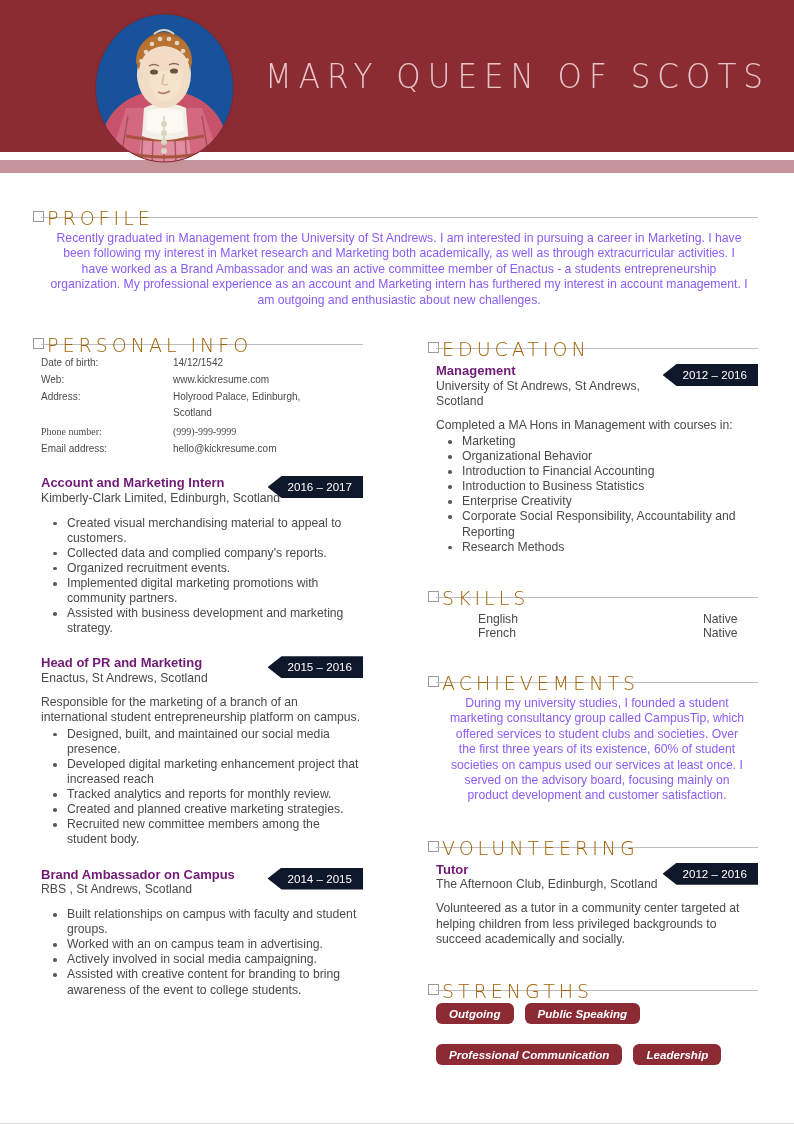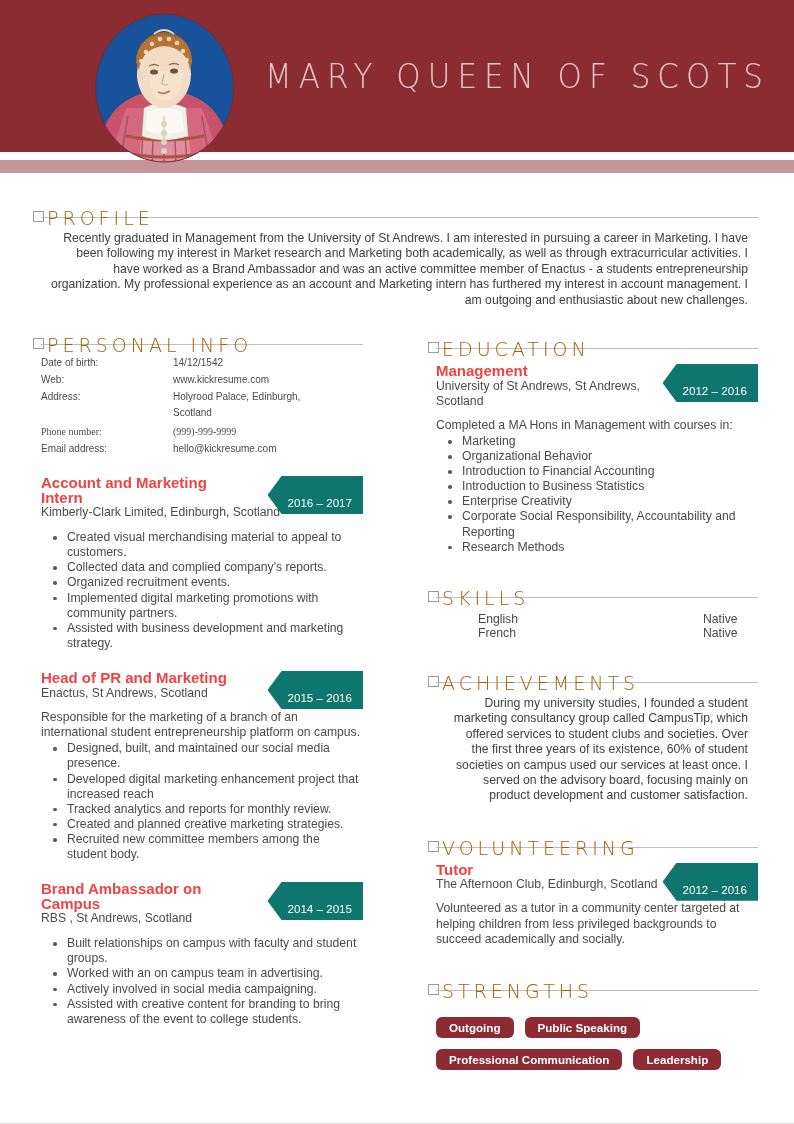--- a/index.html
+++ b/index.html
@@ -123,24 +123,24 @@
     height: 11px;
     border: 1px solid #9a9a9a;
     background: #ffffff;
     box-sizing: border-box;
   }
 
   
   .para {
     font-size: 12.2px;
     line-height: 15.4px;
-    color: #404040;
+    color: #8b5cf6;
     margin: 10px;
     padding: 0 0 0 7px;
-    text-align: right;
+    text-align: center;
   }
   .para-right { padding-left: 8px; }
 
   
   .pi-table {
     padding-left: 8px;
     margin-top: 4px;
   }
   .pi-row {
     display: flex;
@@ -148,48 +148,48 @@
     line-height: 16px;
     color: #4a4a4a;
     margin-bottom: 1px;
   }
   .pi-label { width: 132px; flex: 0 0 132px; }
   .pi-value { flex: 1; }
 
   
   .entry { position: relative; padding-left: 8px; margin-top: 7px; }
   .entry-title {
-    font-size: 15px;
+    font-size: 13px;
     line-height: 14.6px;
     font-weight: bold;
-    color: #ef4444;
+    color: #701a75;
     max-width: 205px;
   }
   .entry-sub {
     font-size: 12.2px;
     line-height: 15px;
     color: #4a4a4a;
     margin-top: 0px;
   }
   .entry-desc {
     font-size: 12.2px;
     line-height: 15.4px;
     color: #4a4a4a;
     margin-top: 9px;
   }
   .badge {
     position: absolute;
     right: 0;
     top: 0;
-    background: #0f766e;
+    background: #0f172a;
     color: #ffffff;
     font-size: 11.6px;
     line-height: 22px;
     height: 22px;
-    padding: 16px 11px 0 20px;
+    padding: 0 11px 0 20px;
     white-space: nowrap;
     clip-path: polygon(14px 0, 100% 0, 100% 100%, 14px 100%, 0 50%);
     text-align: center;
   }
   ul.bullets {
     margin: 4px 0 0 0;
     padding-left: 26px;
     list-style: none;
   }
   ul.bullets li {
@@ -220,23 +220,24 @@
     padding-left: 8px;
   }
   .skill-name { width: 225px; flex: 0 0 225px; margin-left: 42px; }
   .skill-level { flex: 1; }
 
   
   .pill-wrap {
     padding-left: 8px;
     display: flex;
     flex-wrap: wrap;
-    gap: 11px 11px;
-    margin-top: 20px;
+    gap: 20px 11px;
+    margin-top: 6px;
     max-width: 322px;
+    font-style: italic;
   }
   .pill {
     background: #8C2B34;
     color: #ffffff;
     font-size: 11.6px;
     font-weight: bold;
     line-height: 21px;
     padding: 0 13px;
     border-radius: 6px;
     white-space: nowrap;

